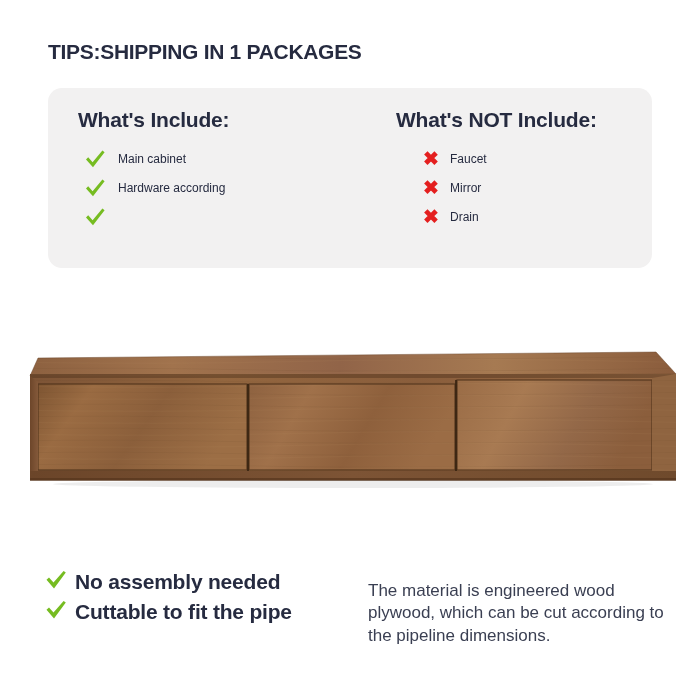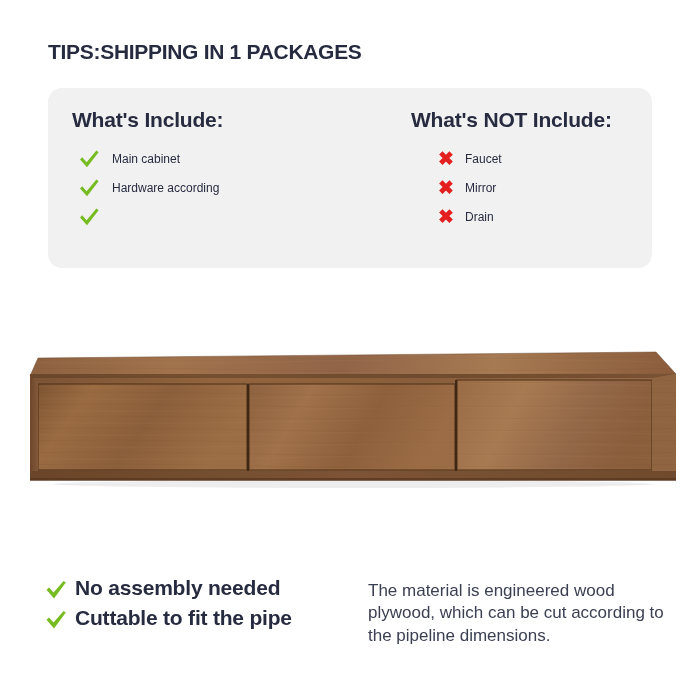--- a/index.html
+++ b/index.html
@@ -40,29 +40,29 @@
     position: absolute;
     left: 48px;
     top: 88px;
     width: 604px;
     height: 180px;
     background: #f2f1f1;
     border-radius: 14px;
   }
   .card-columns {
     position: absolute;
-    left: 6px; top: 0;
+    left: 12px; top: 0;
     width: 100%; height: 100%;
   }
   .card-col {
     position: absolute;
     top: 20px;
   }
   .col-include { left: 18px; width: 320px; }
-  .col-not-include { left: 336px; width: 260px; margin-left: 21px; }
+  .col-not-include { left: 336px; width: 260px; }
 
   .col-heading {
     font-size: 21px;
     font-weight: 700;
     color: #262b40;
     margin: 0 0 12px 0;
     letter-spacing: -0.2px;
     white-space: nowrap;
   }
 
@@ -120,21 +120,21 @@
     height: 110px;
   }
   .bottom-left {
     position: absolute;
     left: 44px;
     top: 10px;
     width: 310px;
   }
   .bottom-item {
     display: flex;
-    align-items: flex-end;
+    align-items: flex-start;
     height: 30px;
   }
   .bottom-item .mark {
     display: inline-flex;
     align-items: center;
     justify-content: center;
     width: 24px;
     flex: 0 0 24px;
     margin-right: 7px;
   }

